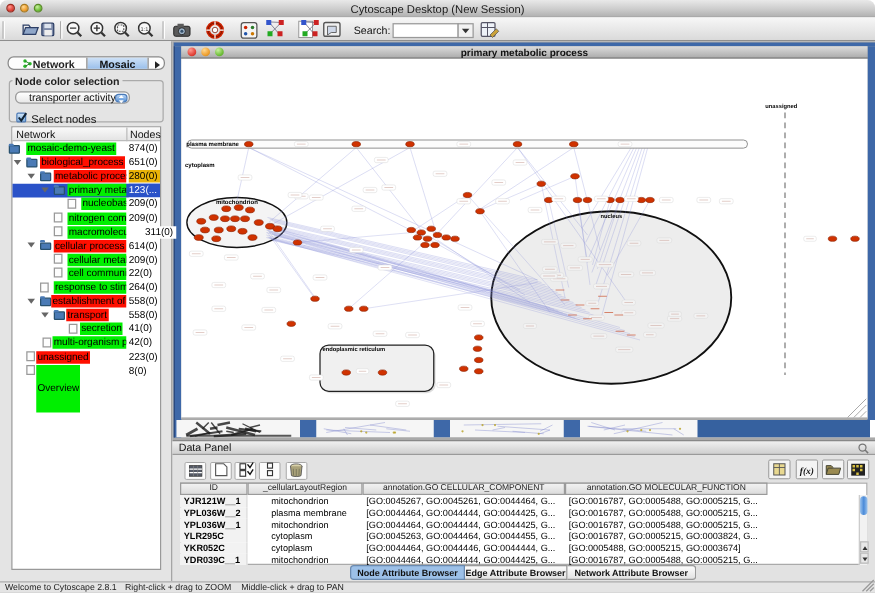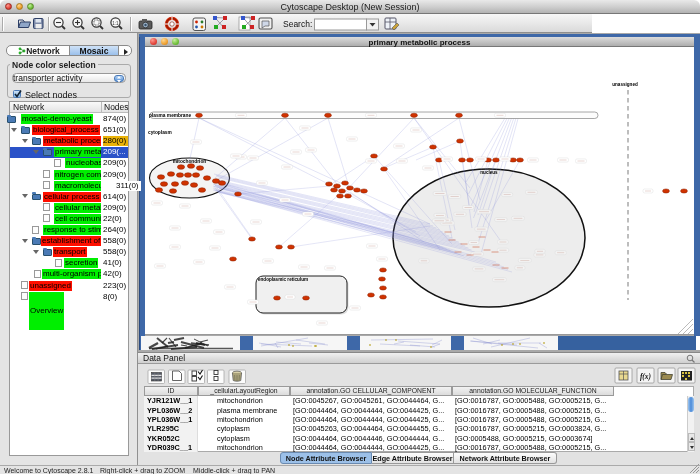--- a/index.html
+++ b/index.html
@@ -11,21 +11,21 @@
  border-radius:6px 6px 0 0">
  <span class="abs" style="left:5px;top:3.4px;width:7px;height:7px;border-radius:50%;
   background:radial-gradient(circle at 35% 30%,#ff9a90,#e3443a 60%,#b02920);border:0.5px solid #9a2a20"></span>
  <span class="abs" style="left:16px;top:3.4px;width:7px;height:7px;border-radius:50%;
   background:radial-gradient(circle at 35% 30%,#ffd890,#efa030 60%,#c07a18);border:0.5px solid #a87a20"></span>
  <span class="abs" style="left:27px;top:3.4px;width:7px;height:7px;border-radius:50%;
   background:radial-gradient(circle at 35% 30%,#c8f0a0,#72c03c 60%,#4a9a22);border:0.5px solid #5a8a28"></span>
  <div style="text-align:center;font-size:9px;line-height:14px;color:#1a1a1a">Cytoscape Desktop (New Session)</div>
 </div>
 
-<div class="abs" style="left:0;top:14px;width:592px;height:19px;
+<div class="abs" style="left:0;top:14px;width:700px;height:19px;
  background:linear-gradient(#f7f7f7,#dadada);border-bottom:1px solid #8e8e8e">
 <svg width="700" height="19" viewBox="0 0 700 19" style="position:absolute;left:0;top:0">
       <line x1="2.5" y1="3" x2="2.5" y2="17" stroke="#aaa" stroke-width="1"></line>
       <line x1="3.5" y1="3" x2="3.5" y2="17" stroke="#fff" stroke-width="1"></line>
       <line x1="48.5" y1="3" x2="48.5" y2="17" stroke="#aaa" stroke-width="1"></line>
       <line x1="49.5" y1="3" x2="49.5" y2="17" stroke="#fff" stroke-width="1"></line>
       <line x1="130.5" y1="3" x2="130.5" y2="17" stroke="#aaa" stroke-width="1"></line>
       <line x1="131.5" y1="3" x2="131.5" y2="17" stroke="#fff" stroke-width="1"></line>
       <g stroke="#2d3f66" stroke-width="1" fill="#8fa6c8">
         <path d="M18.5,13.5 L20.5,8 L30.5,8 L28.5,13.5 Z"></path>
@@ -646,22 +646,22 @@
   <div class="abs" style="left:112px;top:0;width:14px;height:10.5px">
    <span class="abs" style="left:4.5px;top:2.5px;width:0;height:0;border-top:3px solid transparent;
     border-bottom:3px solid transparent;border-left:4.5px solid #222"></span>
       </div>
  </div>
 
  <div class="abs" style="left:7px;top:31px;width:124px;height:33.5px;border:1px solid #aaa;border-radius:3px"></div>
  <div class="abs" style="left:10px;top:26.5px;background:#e4e4e4;padding:0 2px;font-size:8.5px;
   font-weight:bold;color:#222">Node color selection</div>
 
- <div class="abs" style="left:12px;top:40px;width:114px;height:9.5px;background:linear-gradient(#fff,#e8e8e8);
-  border:1px solid #999;border-radius:4.5px;font-size:8.5px;line-height:9px;text-align:left;color:#111">transporter activity
+ <div class="abs" style="left:12px;top:40px;width:92px;height:9.5px;background:linear-gradient(#fff,#e8e8e8);
+  border:1px solid #999;border-radius:4.5px;font-size:8.5px;line-height:9px;text-align:center;color:#111">transporter activity
   <span class="abs" style="right:1px;top:0.5px;width:10px;height:7.5px;border-radius:3px;
    background:linear-gradient(#b7d4f5,#5a94d8);border:0.5px solid #4a7ab8"></span>
   <svg width="10" height="9" style="position:absolute;right:1px;top:0.5px">
    <path d="M5,1 L7,3.4 L3,3.4 Z" fill="#fff"></path>
         <path d="M5,7.5 L7,5.1 L3,5.1 Z" fill="#fff"></path>
       </svg>
  </div>
 
  <div class="abs" style="left:13px;top:57px;width:7.5px;height:7.5px;background:linear-gradient(#cfe4f8,#7db0e0);
   border:1px solid #4a7ab8;border-radius:1.5px">
@@ -698,21 +698,21 @@
     <span style="position:absolute;left:22px;top:2.5px;width:9px;height:6.5px;background:#4a7ab5;border:0.5px solid #28506e;border-radius:1px"></span>
     <span style="position:absolute;left:22px;top:1px;width:4px;height:2px;background:#4a7ab5;border-radius:1px 1px 0 0"></span>
     <span style="position:absolute;left:33px;top:0.5px;background:#ff0f00;color:#000;font-size:8px;line-height:10px;padding:0 1px;white-space:nowrap;overflow:hidden;max-width:58px;display:inline-block">metabolic process</span>
     <span style="position:absolute;left:93px;top:0.5px;width:25px;color:#000;background:#eab308;font-size:8px;line-height:10px">280(0)</span>
   </div>
 <div style="position:absolute;left:10px;top:146.8px;width:118px;height:11.1px;background:#2a52c8">
     <span style="position:absolute;left:23px;top:3px;width:0;height:0;border-left:3.5px solid transparent;border-right:3.5px solid transparent;border-top:4.5px solid #666"></span>
     <span style="position:absolute;left:33px;top:2.5px;width:9px;height:6.5px;background:#4a7ab5;border:0.5px solid #28506e;border-radius:1px"></span>
     <span style="position:absolute;left:33px;top:1px;width:4px;height:2px;background:#4a7ab5;border-radius:1px 1px 0 0"></span>
     <span style="position:absolute;left:44px;top:0.5px;background:#00ef00;color:#000;font-size:8px;line-height:10px;padding:0 1px;white-space:nowrap;overflow:hidden;max-width:47px;display:inline-block">primary metabo</span>
-    <span style="position:absolute;left:93px;top:0.5px;width:25px;color:#fff;background:#2a52c8;font-size:8px;line-height:10px">209(...</span>
+    <span style="position:absolute;left:93px;top:0.5px;width:25px;color:#fff;background:#2a52c8;font-size:8px;line-height:10px">123(...</span>
   </div>
 <div style="position:absolute;left:10px;top:157.9px;width:118px;height:11.1px;background:transparent">
     <span style="position:absolute;left:44px;top:1px;width:6.5px;height:8px;background:#fdfdfd;border:0.6px solid #999"></span>
     <span style="position:absolute;left:55px;top:0.5px;background:#00ef00;color:#000;font-size:8px;line-height:10px;padding:0 1px;white-space:nowrap;overflow:hidden;max-width:36px;display:inline-block">nucleobase-</span>
     <span style="position:absolute;left:93px;top:0.5px;width:25px;color:#000;background:#fff;font-size:8px;line-height:10px">209(0)</span>
   </div>
 <div style="position:absolute;left:10px;top:169.0px;width:118px;height:11.1px;background:transparent">
     <span style="position:absolute;left:33px;top:1px;width:6.5px;height:8px;background:#fdfdfd;border:0.6px solid #999"></span>
     <span style="position:absolute;left:44px;top:0.5px;background:#00ef00;color:#000;font-size:8px;line-height:10px;padding:0 1px;white-space:nowrap;overflow:hidden;max-width:47px;display:inline-block">nitrogen compo</span>
     <span style="position:absolute;left:93px;top:0.5px;width:25px;color:#000;background:#fff;font-size:8px;line-height:10px">209(0)</span>

